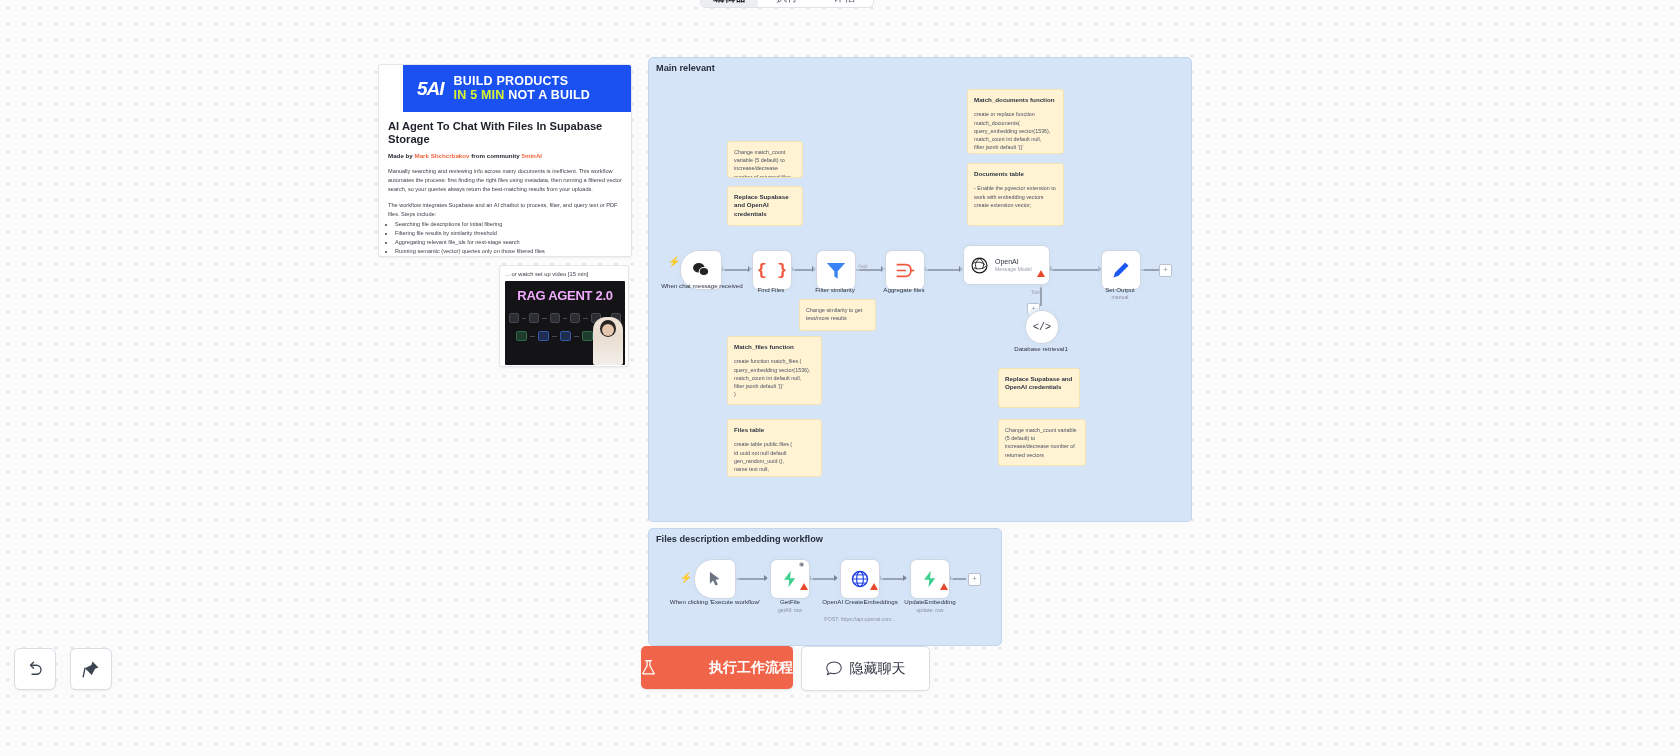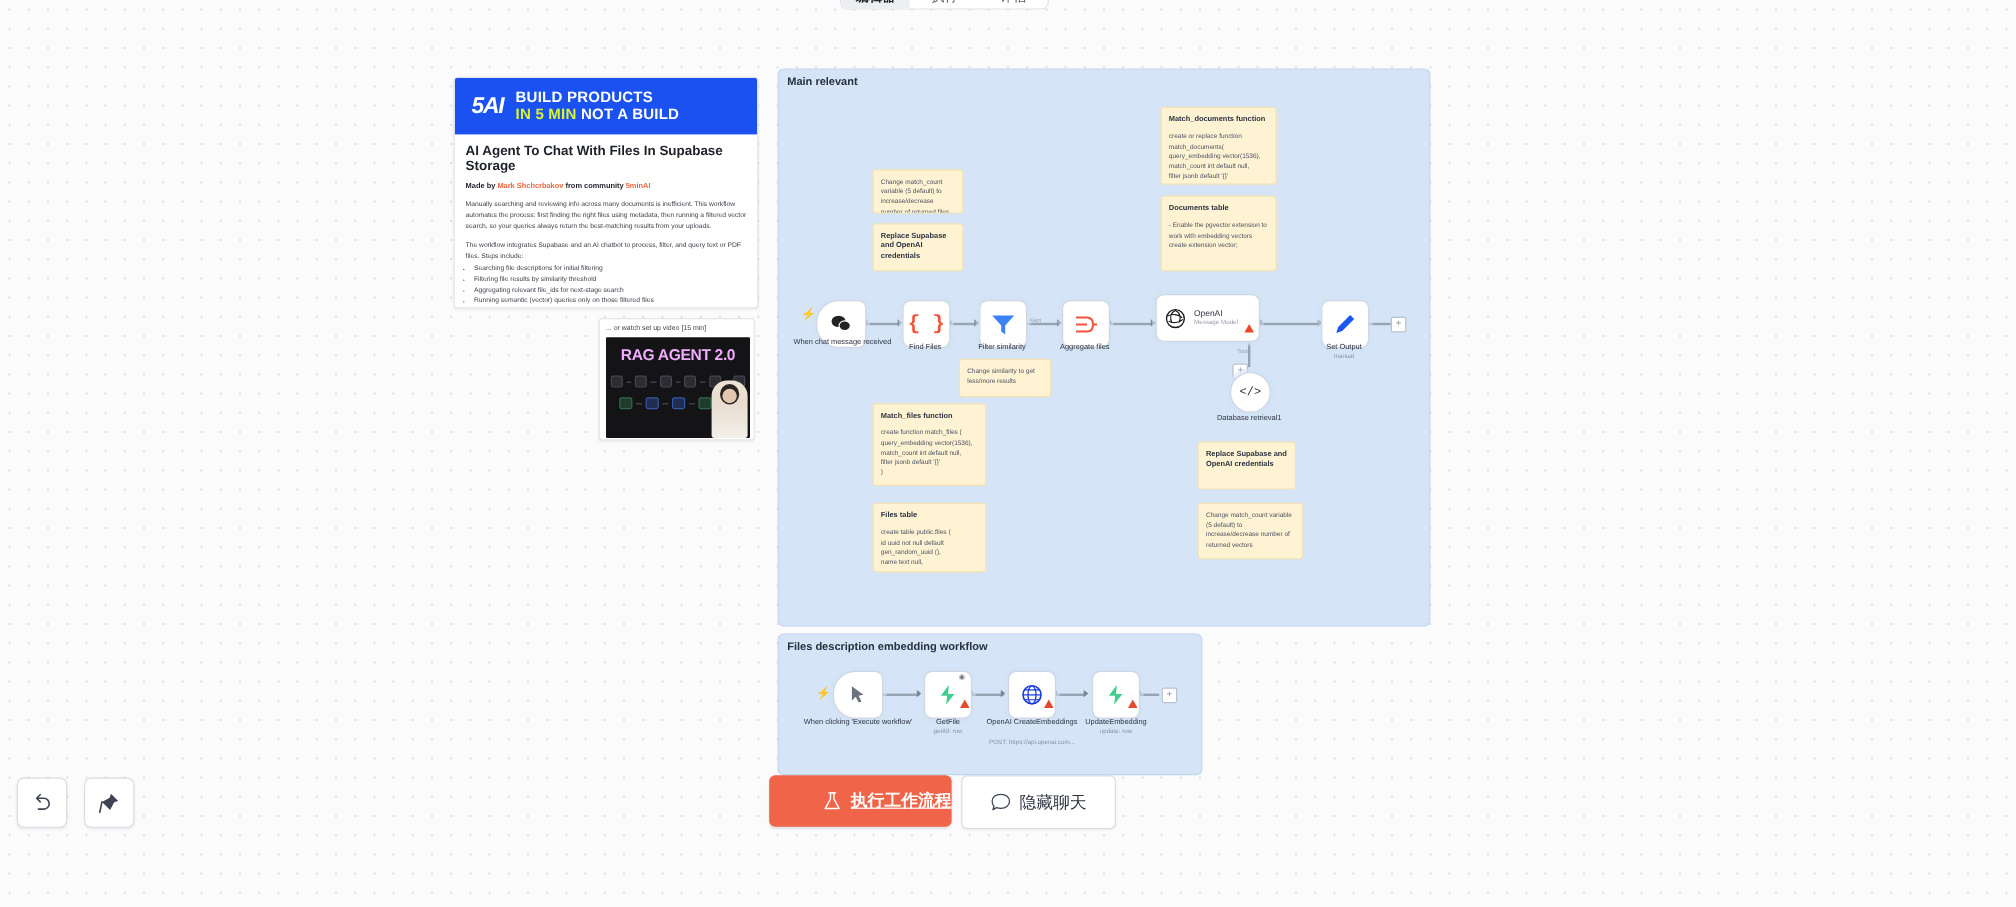--- a/index.html
+++ b/index.html
@@ -26,21 +26,21 @@
 
   
   .info-card{
     position:absolute;left:378px;top:64px;width:252px;height:191px;
     background:#fff;border:1px solid #e3e5ea;border-radius:3px;
     box-shadow:0 1px 2px rgba(20,25,40,.06);
     overflow:hidden;
   }
   .banner{
     height:47px;background:#1a51f0;position:relative;overflow:hidden;
-    display:flex;align-items:center;padding-left:14px;
+    display:flex;align-items:center;padding-left:14px;margin-left:24px;
   }
   .banner .logo{
     font-size:19px;font-weight:bold;font-style:italic;color:#fff;
     letter-spacing:-1px;line-height:1;
     text-shadow:1px 0 0 #1a51f0;
   }
   .banner .btxt{margin-left:10px;line-height:1.08;}
   .banner .b1{font-size:12.5px;font-weight:bold;color:#fff;letter-spacing:.2px;}
   .banner .b2{font-size:12.5px;font-weight:bold;color:#fff;letter-spacing:.2px;}
   .banner .b2 .hl{color:#d8f531;}
@@ -138,24 +138,23 @@
   }
   .bolt{position:absolute;color:#f0663f;font-size:10px;}
   .warn{position:absolute;width:0;height:0;border-left:4px solid transparent;
     border-right:4px solid transparent;border-bottom:7px solid #e8482c;}
   .conn-lbl{position:absolute;font-size:4.6px;color:#98a0ae;}
 
   
   .btn-exec{
     position:absolute;left:641px;top:646px;width:152px;height:43px;
     background:#f0654a;border-radius:5px;color:#fff;
-    display:flex;align-items:center;justify-content:flex-end;gap:8px;
+    display:flex;align-items:center;justify-content:space-between;gap:8px;
     font-size:14px;font-weight:bold;cursor:pointer;
     box-shadow:0 1px 2px rgba(0,0,0,.10);
-    text-decoration:underline;
   }
   .btn-hide{
     position:absolute;left:801px;top:646px;width:127px;height:43px;
     background:#fff;border:1px solid #d9dde4;border-radius:5px;color:#2d3340;
     display:flex;align-items:center;justify-content:center;gap:8px;
     font-size:14px;cursor:pointer;box-shadow:0 1px 2px rgba(0,0,0,.04);
   }
 
   
   .tool-btn{

